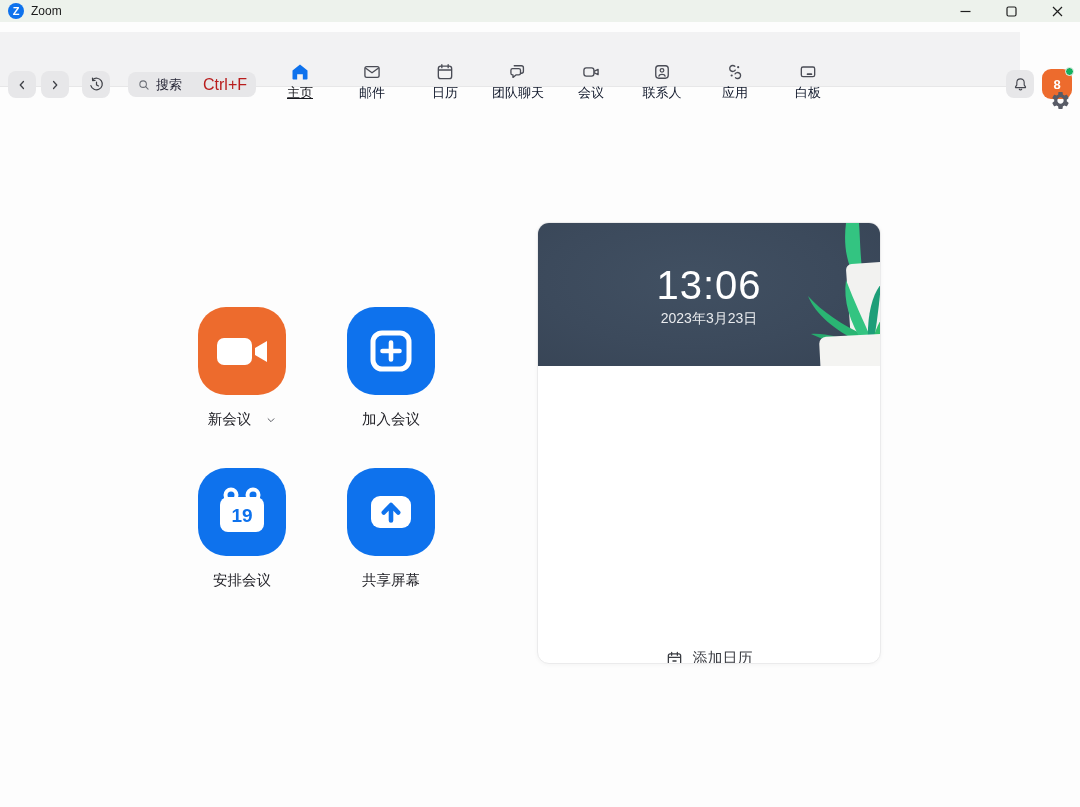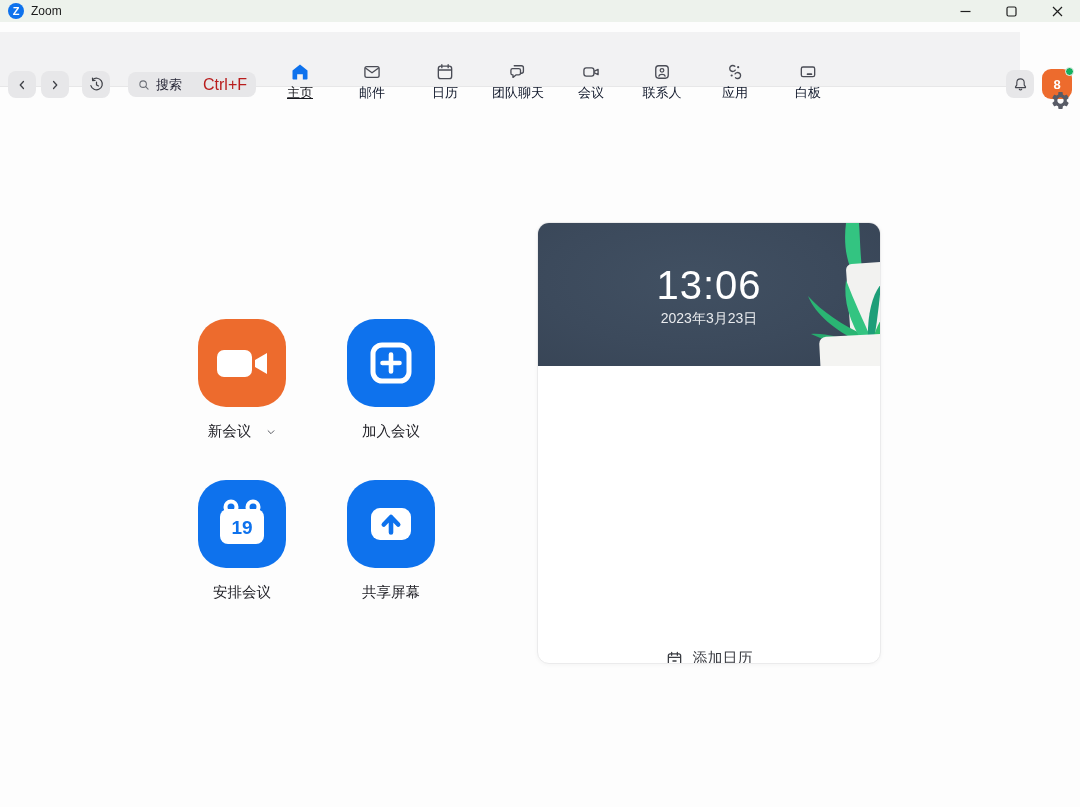--- a/index.html
+++ b/index.html
@@ -42,21 +42,21 @@
     border-radius:9px; background:#ed6b2d; color:#fff; font-size:13px; font-weight:bold;
     display:flex; align-items:center; justify-content:center; cursor:pointer; }
   .presence { position:absolute; right:-2px; top:-2px; width:9px; height:9px; border-radius:50%;
     background:#14b05f; border:1.5px solid #f2f2f3; }
 
   
   .gearbtn { position:absolute; left:1050px; top:90px; width:21px; height:21px; border:none;
     background:transparent; cursor:pointer; padding:0; }
 
   .action { position:absolute; width:110px; text-align:center; cursor:pointer; }
-  .squircle { width:88px; height:88px; border-radius:28px; margin:12px auto;
+  .squircle { width:88px; height:88px; border-radius:28px; margin:0 auto;
     display:flex; align-items:center; justify-content:center; }
   .squircle.orange { background:#ed6b2d; }
   .squircle.blue { background:#0e72ed; }
   .action-label { margin-top:15px; font-size:14.5px; color:#232329; display:flex;
     align-items:center; justify-content:center; gap:15px; }
 
   .clock-card { position:absolute; left:537px; top:222px; width:344px; height:442px;
     background:#fff; border:1px solid #ebebec; border-radius:12px;
     box-shadow:0 1px 4px rgba(0,0,0,0.04); overflow:hidden; }
   .clock-header { position:relative; width:100%; height:143px;

